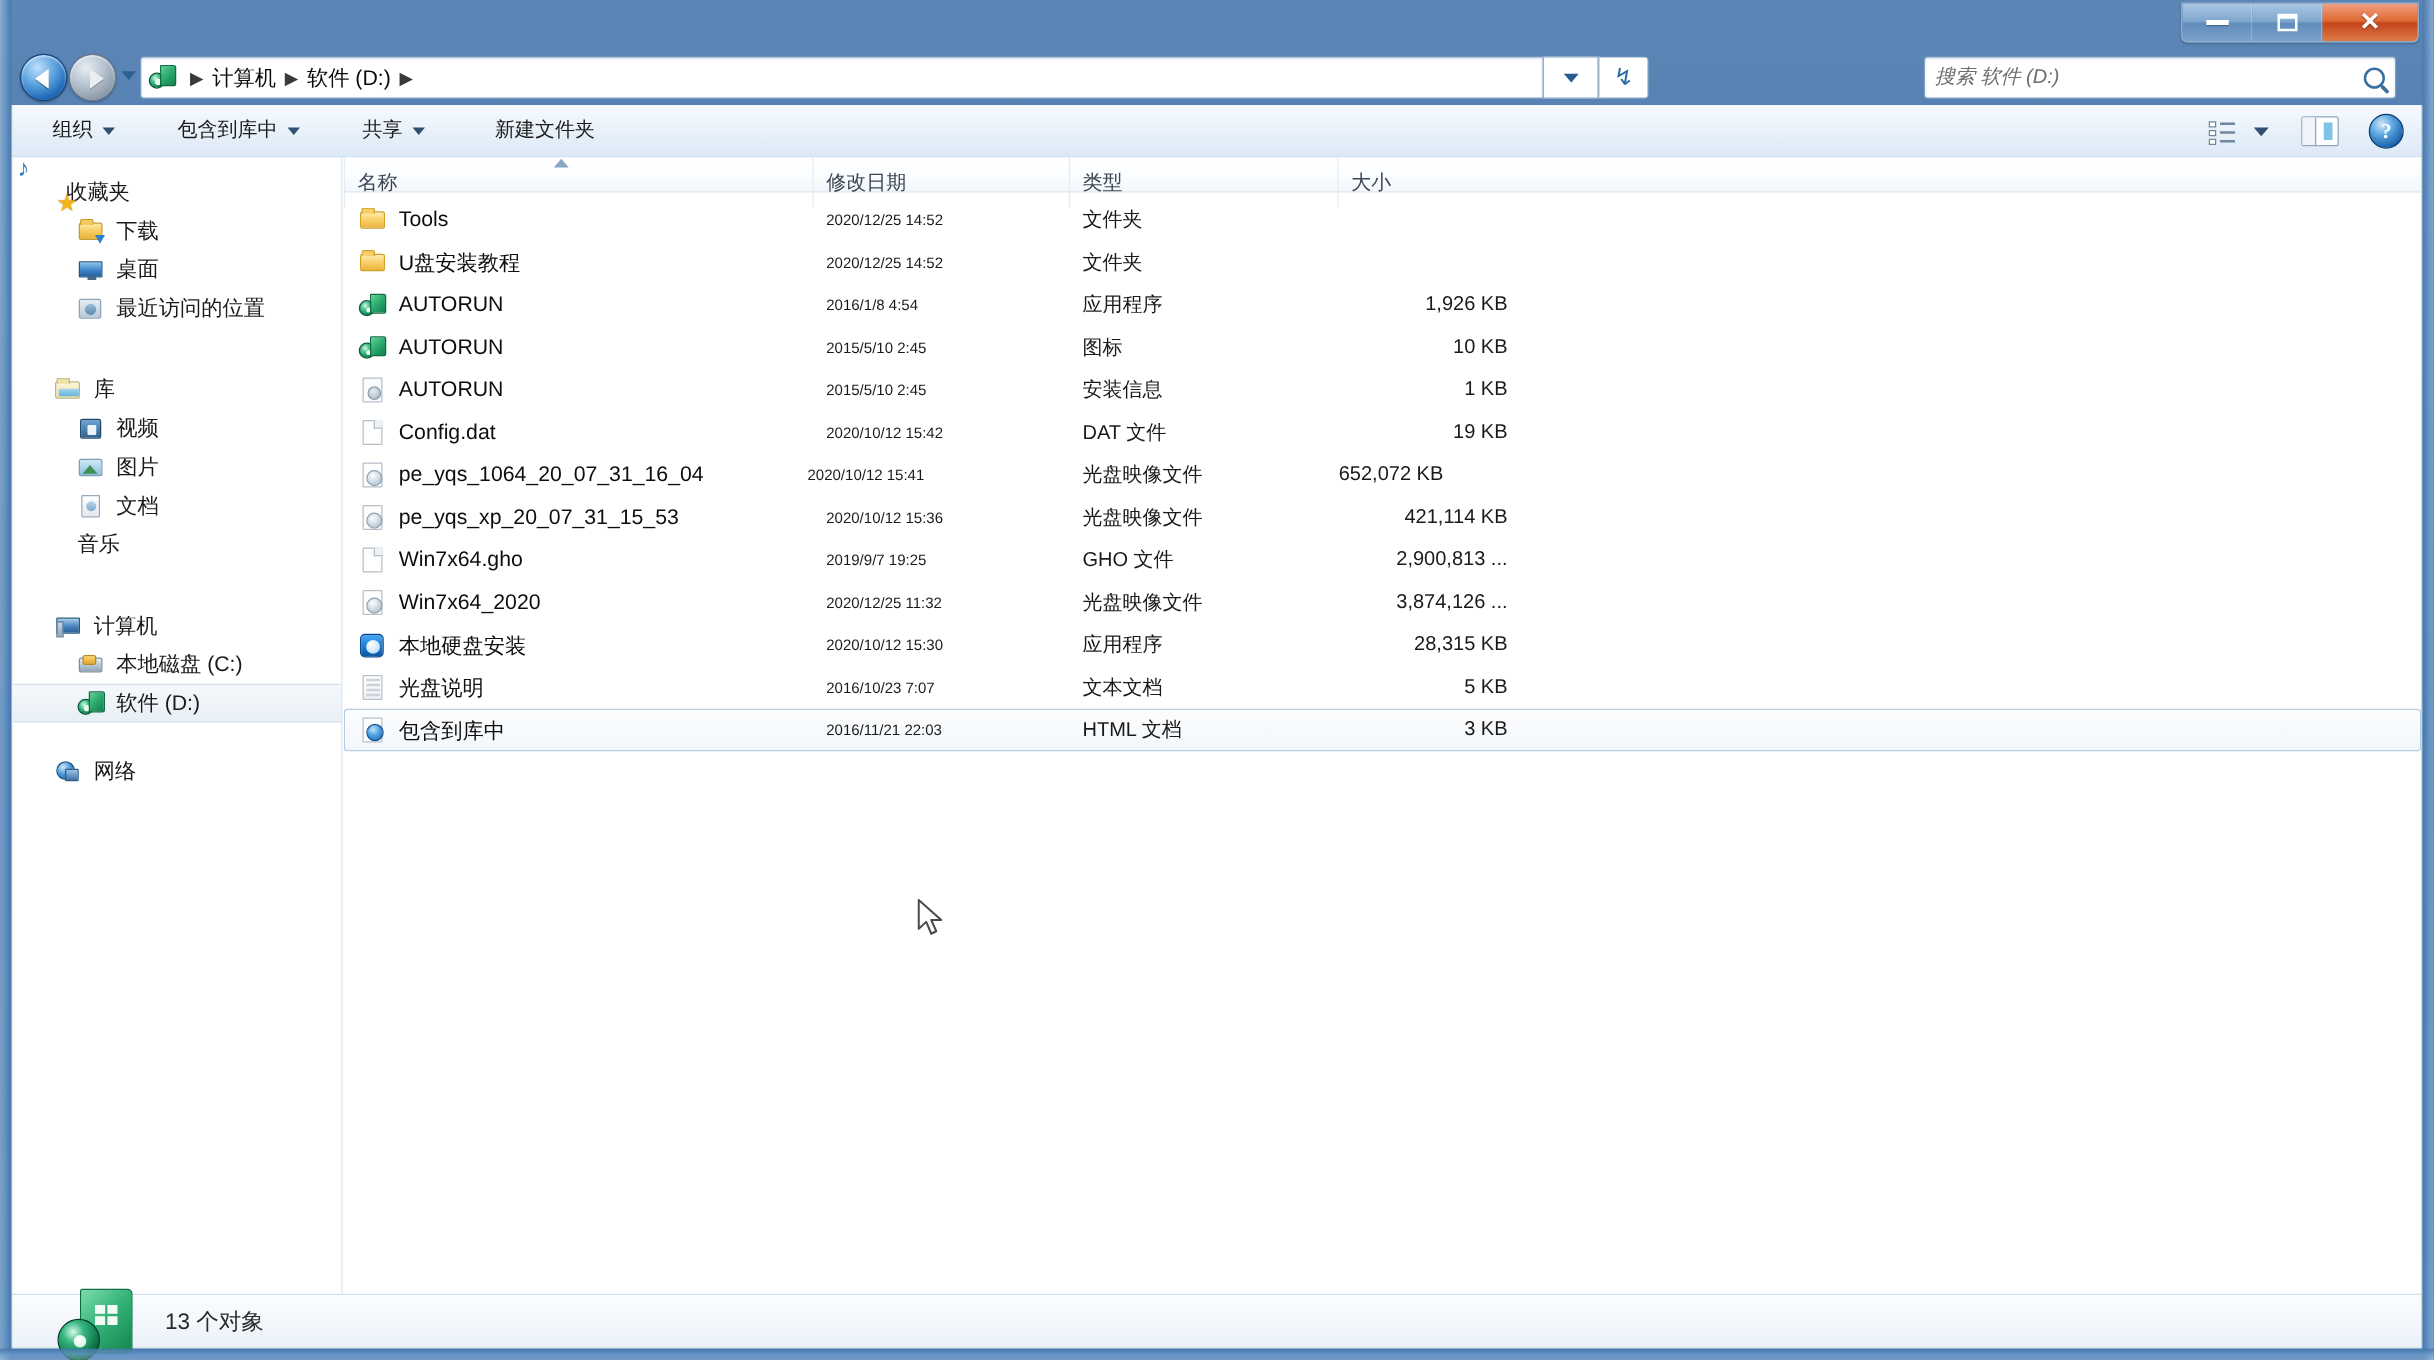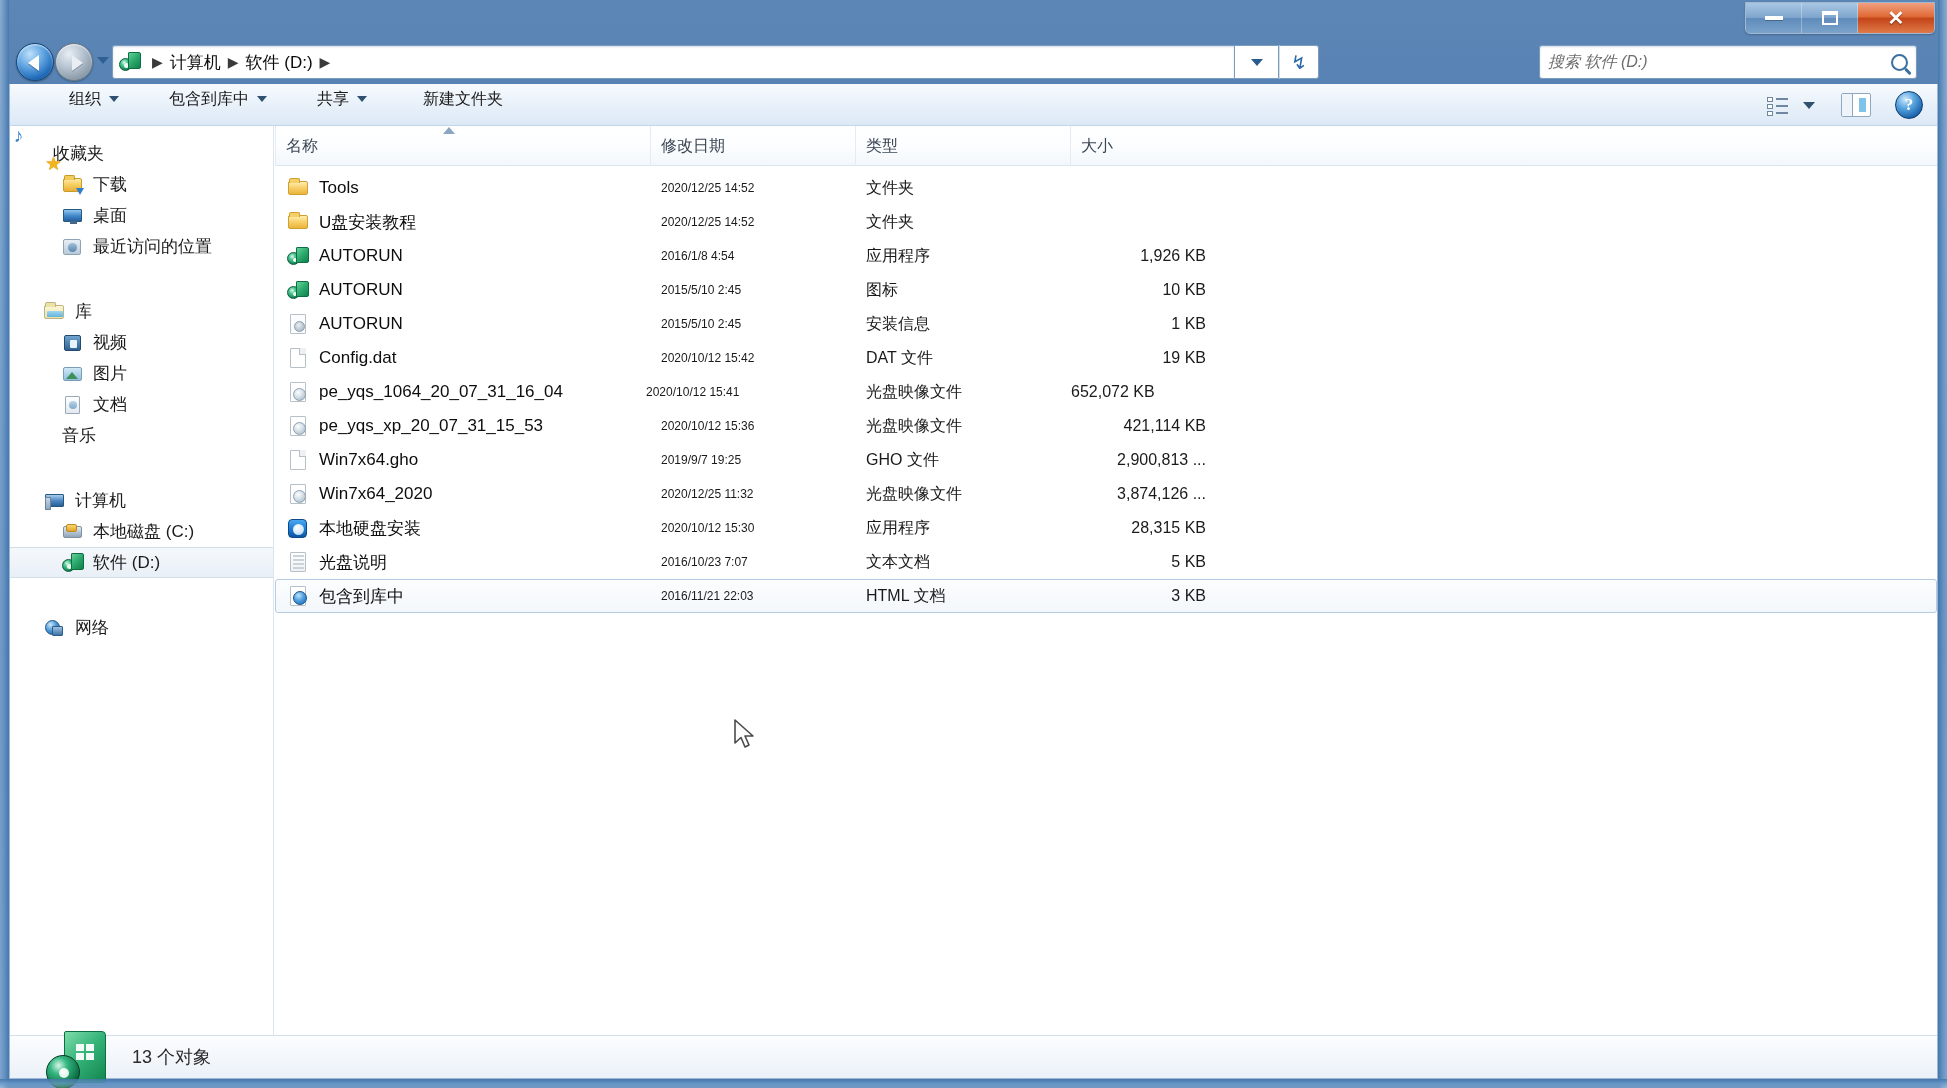--- a/index.html
+++ b/index.html
@@ -104,21 +104,21 @@
   
   #client {
     position:absolute; left:9px; top:84px; width:1929px; height:995px;
     background:#fff; border:1px solid #9cb8d4; border-top:none;
   }
 
   
   #cmdbar {
     position:absolute; left:0; top:0; width:100%; height:42px;
     background: linear-gradient(180deg,#f7fbff 0%,#eaf2fa 45%,#dce9f6 100%);
-    border-bottom:1px solid #c3d6e8; display:flex; padding-left:27px;
+    border-bottom:1px solid #c3d6e8; display:flex; align-items:center;
   }
   .cmdbtn { display:flex; align-items:center; height:30px; padding:0 13px; margin-left:4px;
             font-size:16px; color:#1b1b1b; border:1px solid transparent; border-radius:3px; cursor:default;}
   .cmdbtn .cv { margin-left:8px; width:0;height:0;
             border-left:5px solid transparent;border-right:5px solid transparent;border-top:6px solid #30506f; }
   #cmdright { position:absolute; right:8px; top:0; height:42px; display:flex; align-items:center; }
   .viewicon { width:22px;height:20px;position:relative; }
   .viewicon .sq { position:absolute; left:0; width:6px;height:5px;border:1px solid #6f87a0; background:#fff;}
   .viewicon .ln { position:absolute; left:9px; height:2px; background:#6f87a0; width:12px;}
   .panebtn { width:30px;height:24px;border:1px solid #8fa8c0;border-radius:2px;position:relative;background:#fff;}
@@ -186,21 +186,21 @@
   .ic-hdd:after{content:"";position:absolute;left:2px;top:-3px;width:9px;height:6px;border-radius:2px;
     background:linear-gradient(180deg,#ffd66b,#e2a52c);border:1px solid #b98a21;}
   .ic-net{position:absolute;left:1px;top:2px;width:18px;height:16px;}
   .ic-net:before{content:"";position:absolute;left:0;top:0;width:13px;height:13px;border-radius:50%;
     background:radial-gradient(circle at 34% 28%,#cfe8fb,#4e9ad8 45%,#1d5c9b 100%);border:1px solid #1a5288;}
   .ic-net:after{content:"";position:absolute;right:0;bottom:0;width:9px;height:8px;border-radius:1px;
     background:linear-gradient(180deg,#9dc3e4,#3f73a8);border:1px solid #2d5c88;}
 
   
   #listpane { position:absolute; left:265px; top:42px; right:0; bottom:43px; background:#fff; overflow:hidden; }
-  #colhdr { position:relative; height:40px; background:linear-gradient(180deg,#ffffff 0%,#fbfdff 55%,#f3f7fb 100%);
+  #colhdr { position:relative; height:28px; background:linear-gradient(180deg,#ffffff 0%,#fbfdff 55%,#f3f7fb 100%);
             border-bottom:1px solid #dbe6f0; }
   .colcell { position:absolute; top:0; height:40px; display:flex; align-items:center;
              font-size:16px; color:#3b4654; padding-left:10px; border-left:1px solid #e3ebf3; }
   .colcell:first-child { border-left:none; }
   #sortmark { position:absolute; top:1px; width:0;height:0;
               border-left:6px solid transparent;border-right:6px solid transparent;border-bottom:7px solid #8aa6c2; }
 
   .row { position:relative; height:34px; display:flex; align-items:center;
          border:1px solid transparent; }
   .row.selected { background: linear-gradient(180deg,#fcfdfe 0%,#f3f7fb 100%);
@@ -441,21 +441,21 @@
           <span class="nicon">
             <span class="drive-icon" style="position:absolute;left:0;top:0">
                 <span class="cd"></span>
                 <span class="book"></span>
               </span>
           </span>
           <span>软件 (D:)</span>
         </div>
       </div>
 
-      <div class="nav-group" style="margin-top:34px">
+      <div class="nav-group" style="margin-top:23px">
         <div class="nav-root">
           <span class="nicon">
               <span class="ic-net"></span>
             </span>
           <span>网络</span>
         </div>
       </div>
     </div>
 
     <div id="listpane">

